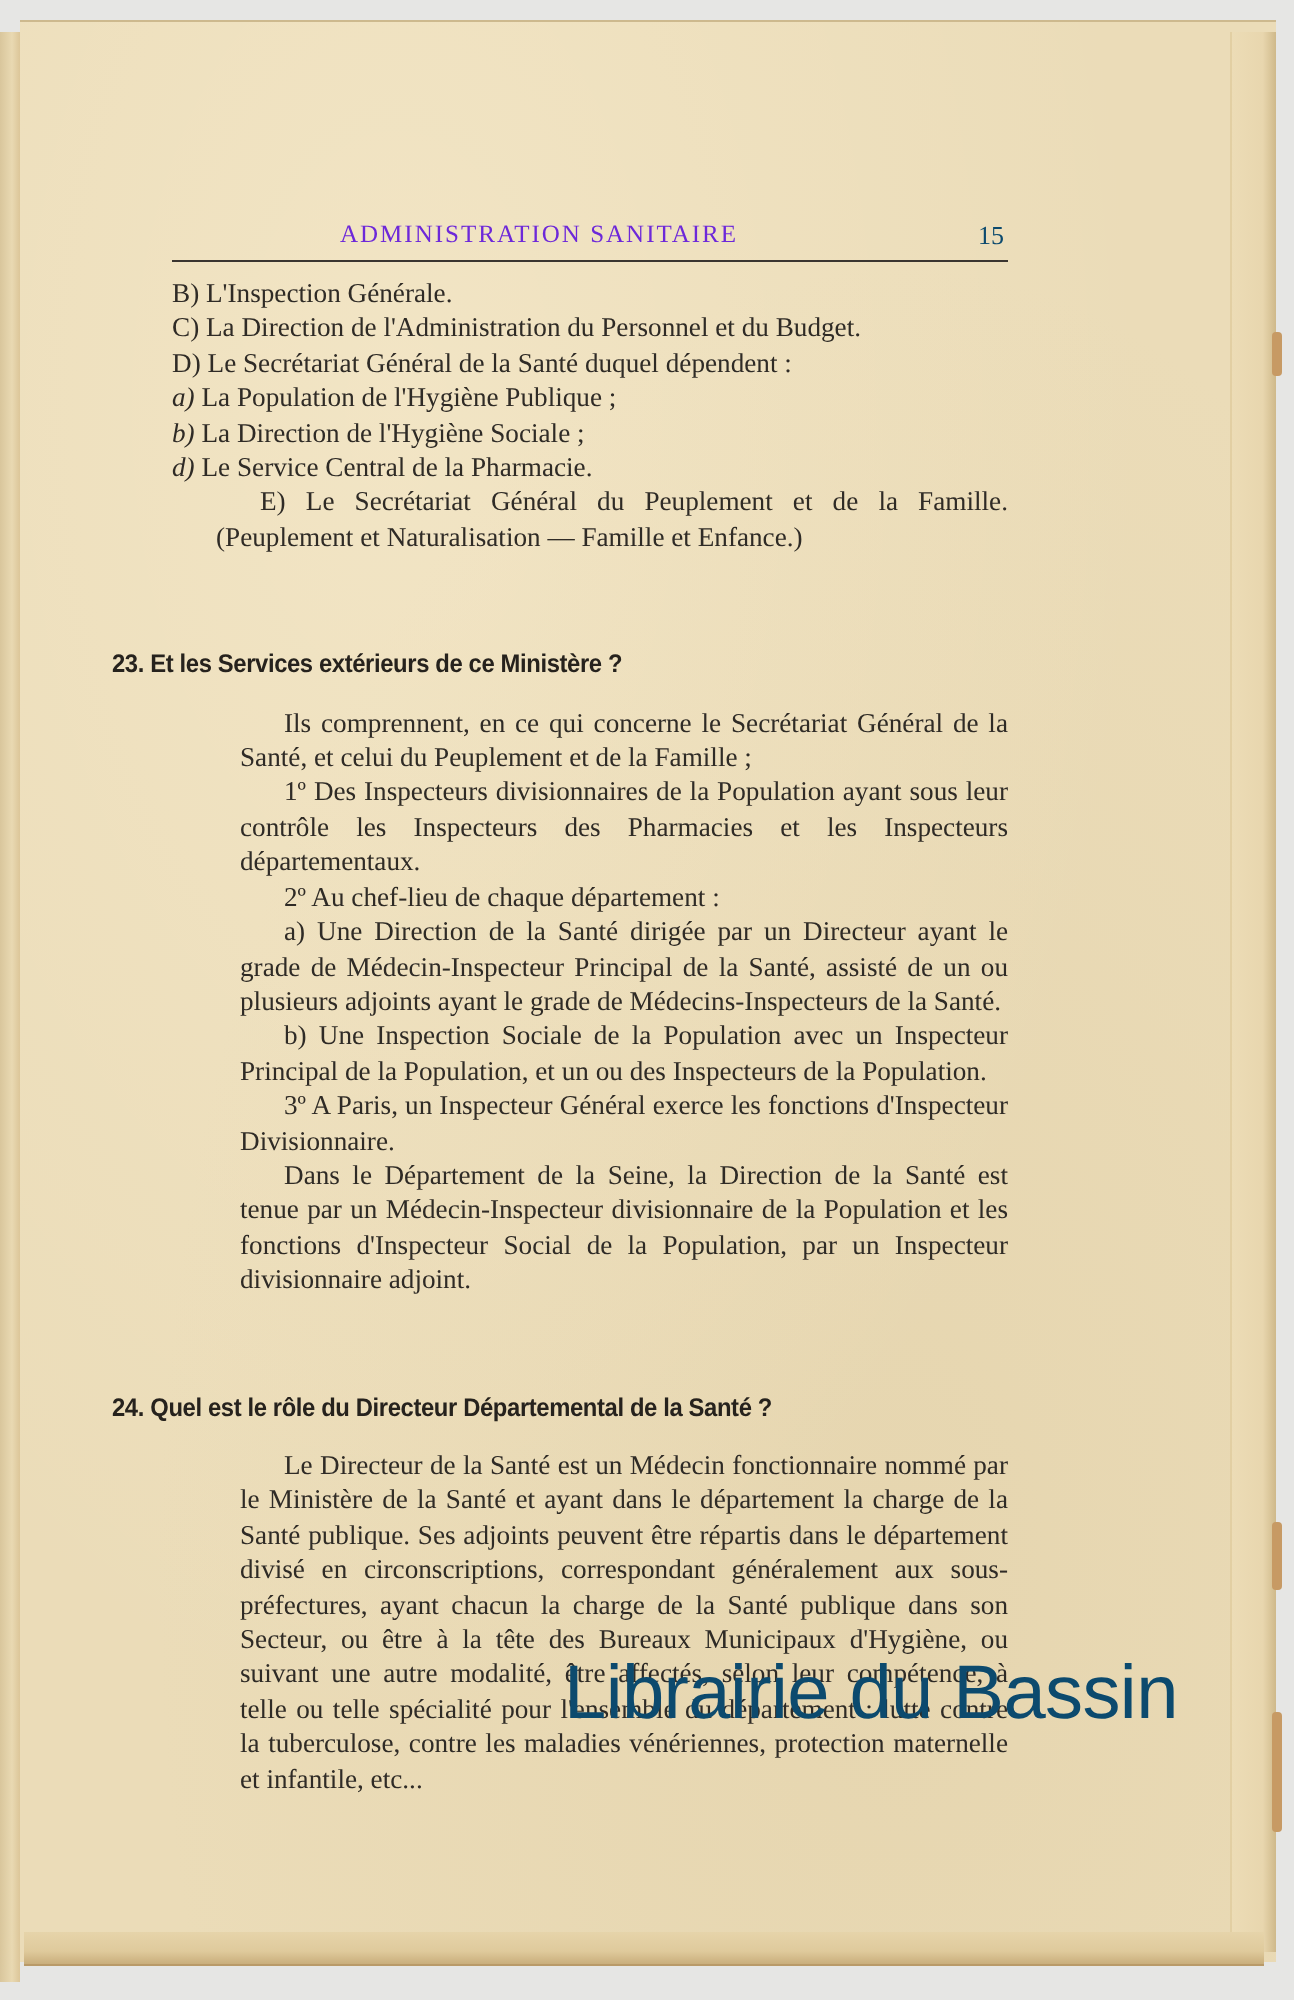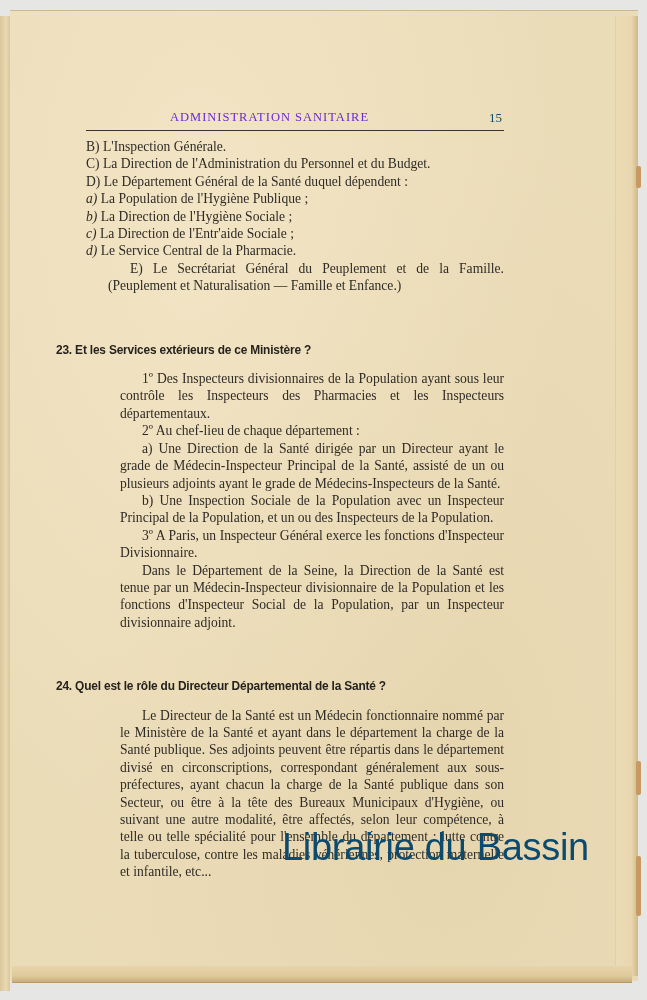--- a/index.html
+++ b/index.html
@@ -98,51 +98,48 @@
   <div class="indent-item">
     <span>B)</span>
     <span>L'Inspection Générale.</span>
   </div>
   <div class="indent-item">
     <span>C)</span>
     <span>La Direction de l'Administration du Personnel et du Budget.</span>
   </div>
   <div class="indent-item">
     <span>D)</span>
-    <span>Le Département Général de la Santé duquel dépendent :</span>
+    <span>Le Secrétariat Général de la Santé duquel dépendent :</span>
   </div>
   <div class="indent-item">
     <em>a)</em>
     <span>La Population de l'Hygiène Publique ;</span>
   </div>
   <div class="indent-item">
     <em>b)</em>
     <span>La Direction de l'Hygiène Sociale ;</span>
-  </div>
-  <div class="indent-item">
-    <em>c)</em>
-    <span>La Direction de l'Entr'aide Sociale ;</span>
   </div>
   <div class="indent-item">
     <em>d)</em>
     <span>Le Service Central de la Pharmacie.</span>
   </div>
   <div class="body-text para" style="padding-left:8px;text-indent:22px;">
     <span>E)</span>
     <span>Le Secrétariat Général du Peuplement et de la Famille. (Peuplement et Naturalisation — Famille et Enfance.)</span>
   </div>
 
   <div class="gap-lg"></div>
 
   <div class="q-title">
     <span>23.</span>
     <span>Et les Services extérieurs de ce Ministère ?</span>
   </div>
   <div class="gap-sm"></div>
   <div class="body-text">
+    <div class="para">Ils comprennent, en ce qui concerne le Secrétariat Général de la Santé, et celui du Peuplement et de la Famille ;</div>
     <div class="para">1º Des Inspecteurs divisionnaires de la Population ayant sous leur contrôle les Inspecteurs des Pharmacies et les Inspecteurs départementaux.</div>
     <div class="para">2º Au chef-lieu de chaque département :</div>
     <div class="para">a) Une Direction de la Santé dirigée par un Directeur ayant le grade de Médecin-Inspecteur Principal de la Santé, assisté de un ou plusieurs adjoints ayant le grade de Médecins-Inspecteurs de la Santé.</div>
     <div class="para">b) Une Inspection Sociale de la Population avec un Inspecteur Principal de la Population, et un ou des Inspecteurs de la Population.</div>
     <div class="para">3º A Paris, un Inspecteur Général exerce les fonctions d'Inspecteur Divisionnaire.</div>
     <div class="para">Dans le Département de la Seine, la Direction de la Santé est tenue par un Médecin-Inspecteur divisionnaire de la Population et les fonctions d'Inspecteur Social de la Population, par un Inspecteur divisionnaire adjoint.</div>
   </div>
 
   <div class="gap-lg"></div>
 

